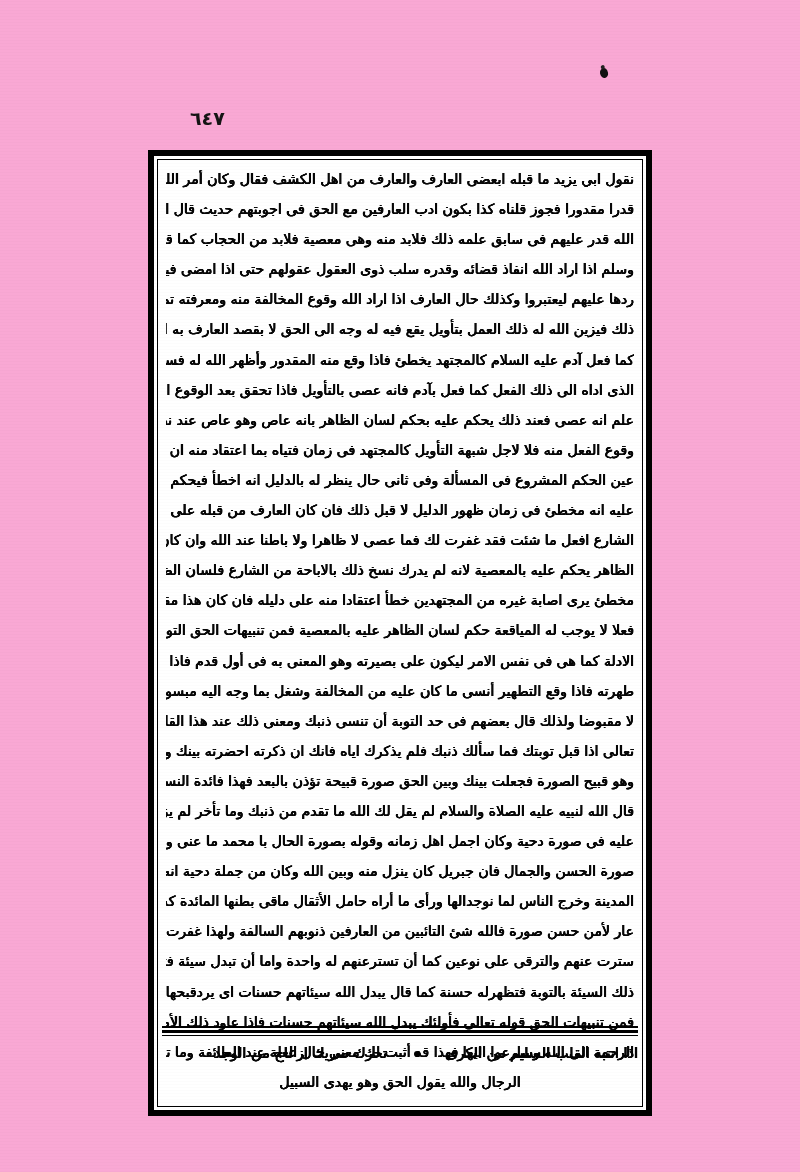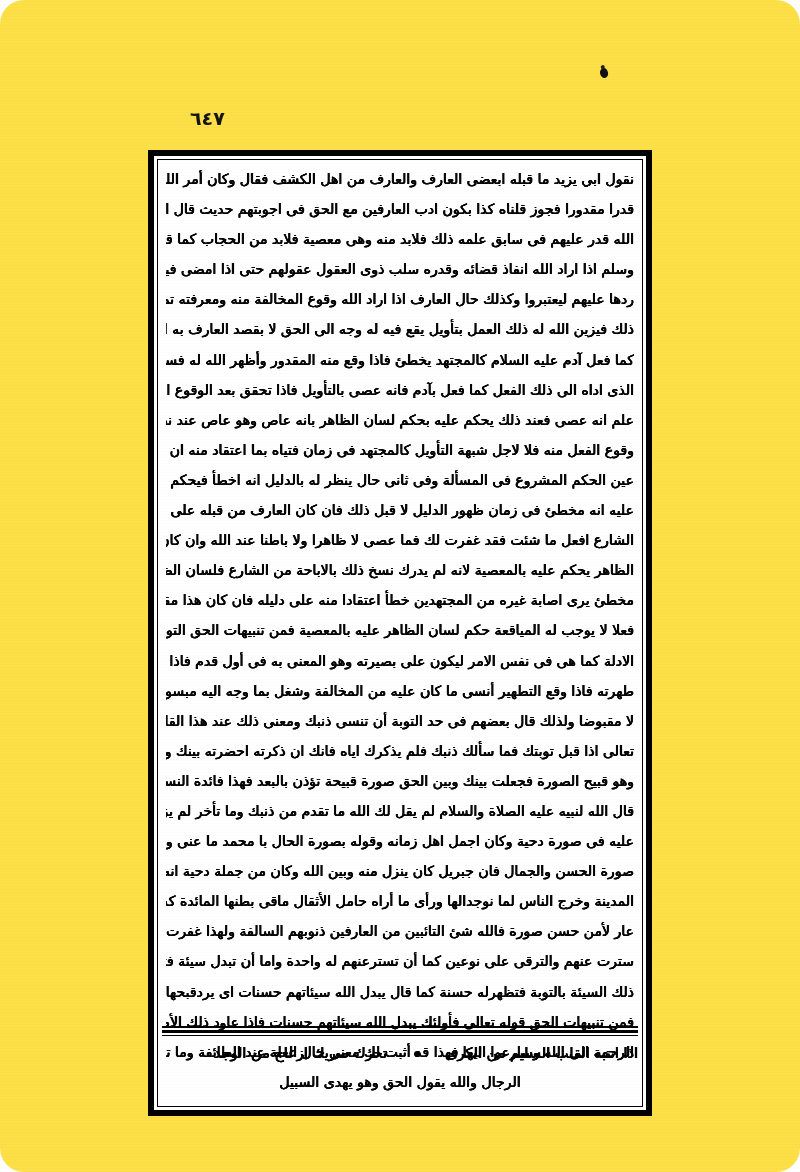--- a/index.html
+++ b/index.html
@@ -14,22 +14,21 @@
     position: relative;
     overflow: hidden;
     font-family: "DejaVu Sans", sans-serif;
     -webkit-font-smoothing: none;
   }
 
   
   #scan-page {
     position: absolute;
     inset: 0;
-    background: #fde047;
-    border-radius: 24px;
+    background: #f9a8d4;
   }
 
   
   #folio-number {
     position: absolute;
     left: 190px;
     top: 107px;
     font-family: "DejaVu Sans", sans-serif;
     font-size: 19px;
     font-weight: bold;

